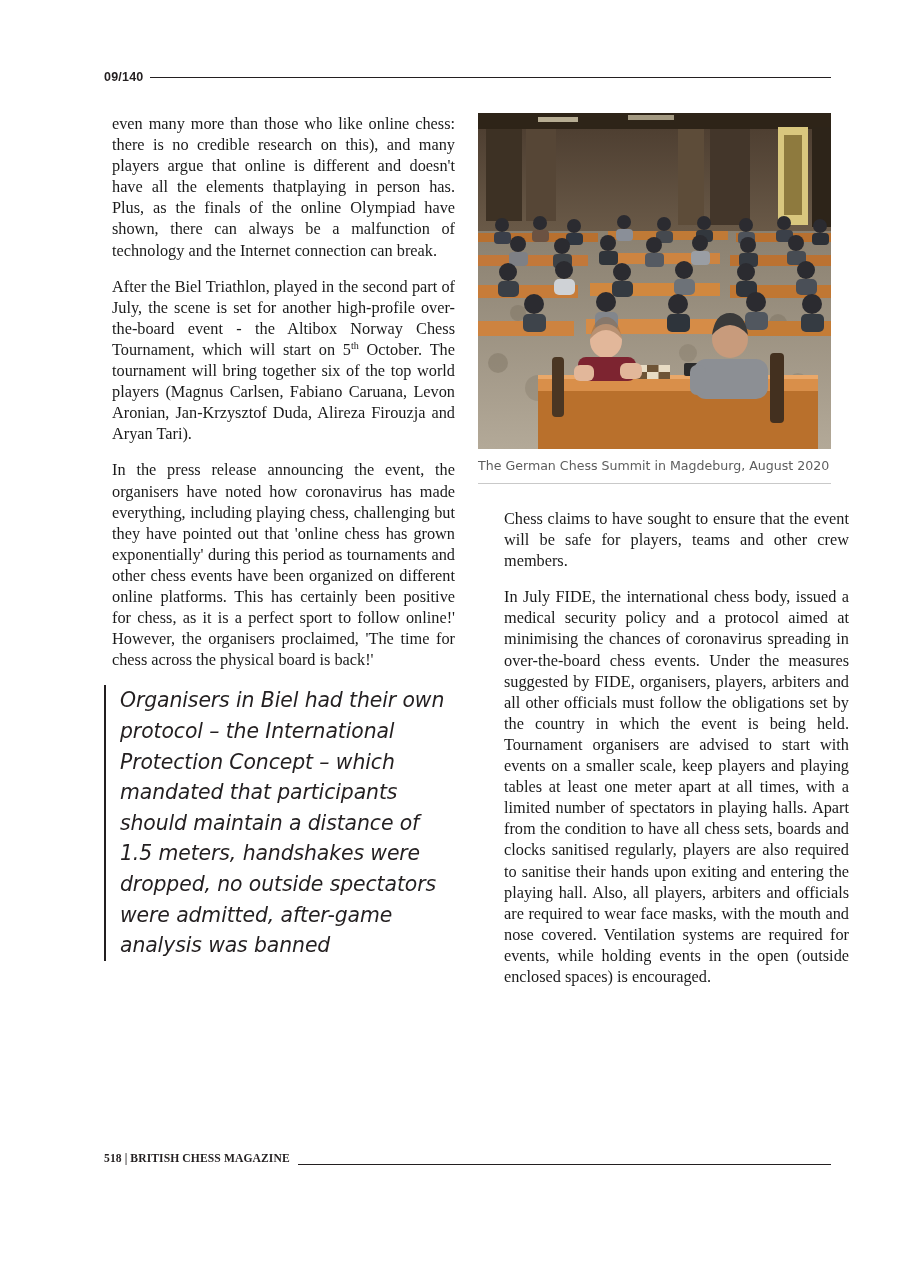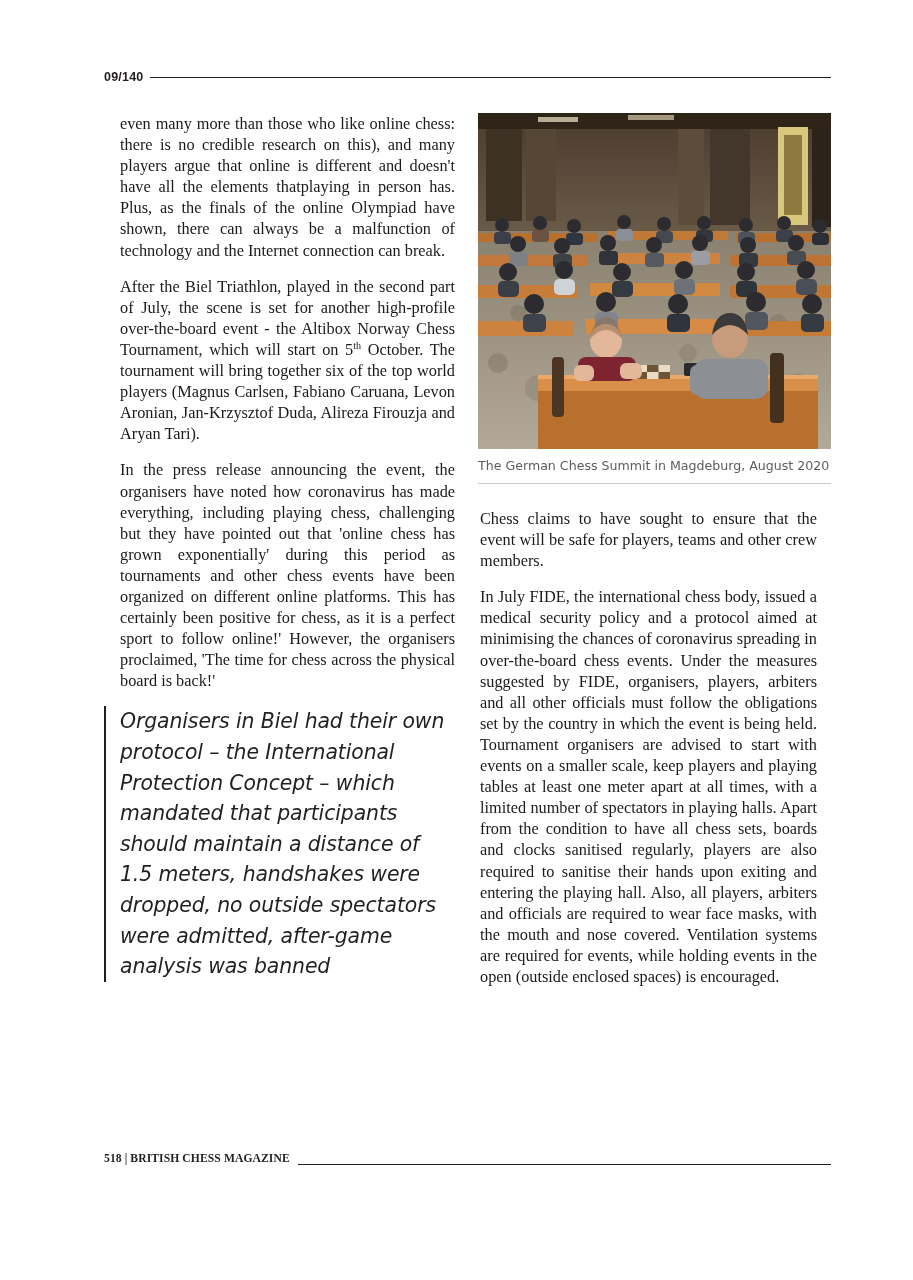--- a/index.html
+++ b/index.html
@@ -50,21 +50,21 @@
 
   
   .col-left {
     position: absolute;
     left: 104px;
     top: 113px;
     width: 351px;
   }
 
   p.body {
-    margin: 0 0 15px 16px;
+    margin: 0 0 15px 8px;
     font-family: "Liberation Serif", serif;
     font-size: 16.3px;
     line-height: 21.1px;
     text-align: justify;
     text-justify: inter-word;
     hyphens: none;
   }
   p.body.last { margin-bottom: 0; }
   sup {
     font-size: 0.62em;
@@ -108,21 +108,21 @@
     color: #5d5d5d;
   }
   .caption-rule {
     margin-top: 9px;
     width: 353px;
     height: 1px;
     background: #c9c9c9;
   }
   .right-body {
     position: absolute;
-    left: 464px;
+    left: 496px;
     top: 508px;
     width: 353px;
   }
 
   
   .page-footer {
     position: absolute;
     left: 104px;
     top: 1149px;
     width: 727px;

